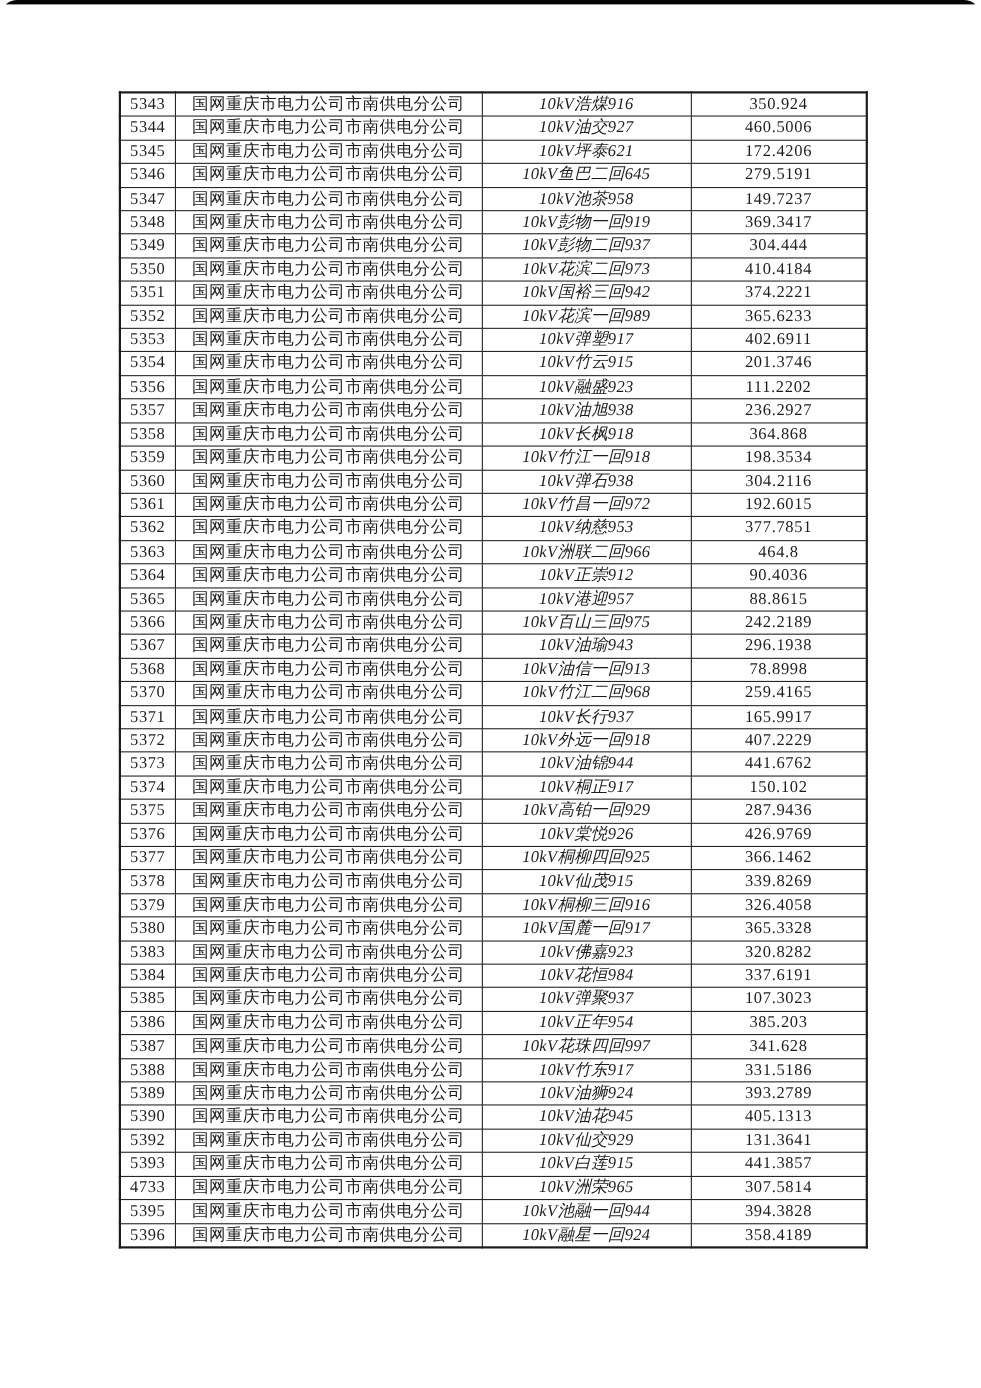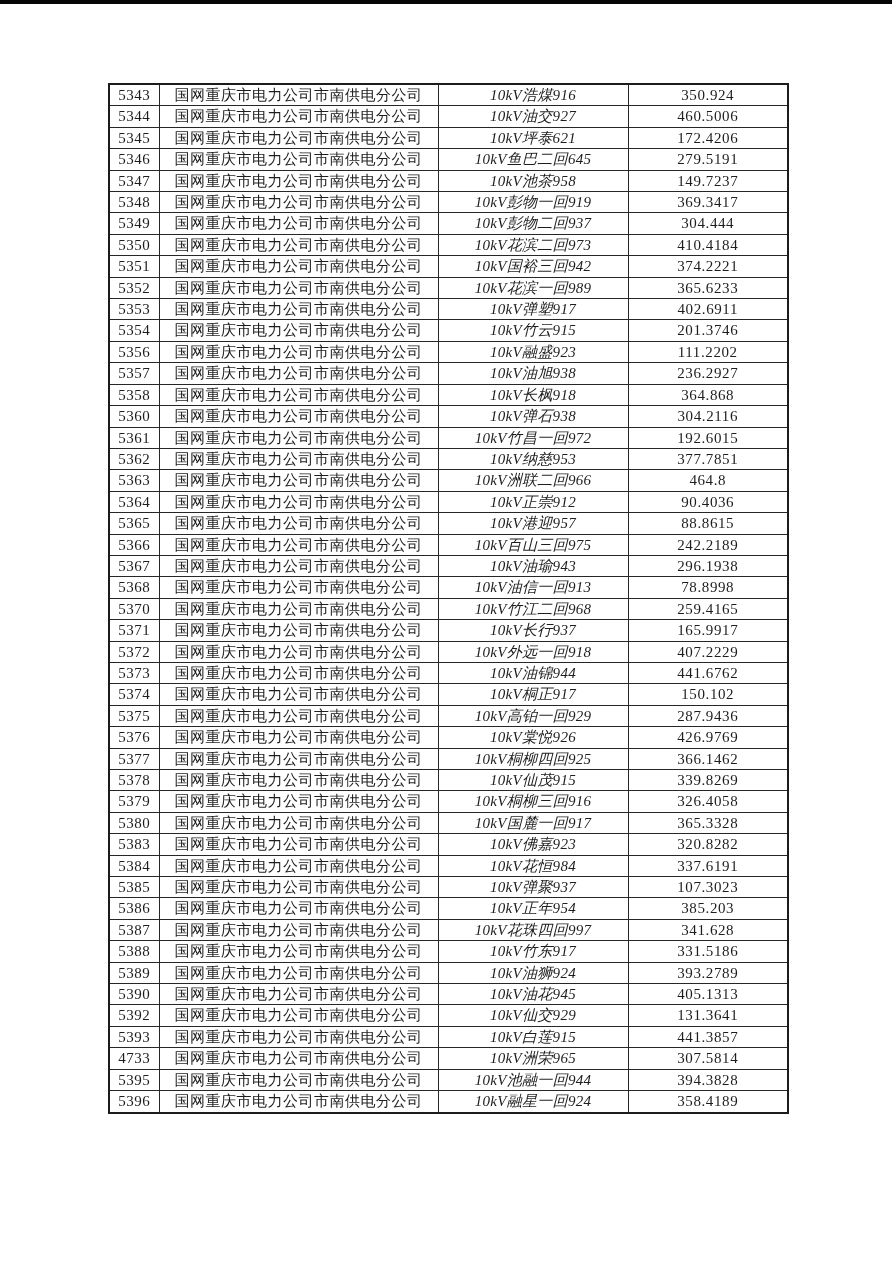--- a/index.html
+++ b/index.html
@@ -10,20 +10,21 @@
     height: 1262px;
     position: relative;
     font-family: "Liberation Serif", "DejaVu Serif", serif;
   }
   .page {
     position: relative;
     width: 892px;
     height: 1262px;
     background: #ffffff;
     overflow: hidden;
+    border-radius: 16px;
   }
   .top-bar {
     position: absolute;
     top: 0;
     left: 0;
     width: 892px;
     height: 4px;
     background: #050505;
   }
   .table-wrap {
@@ -164,20 +165,26 @@
       <td class="cell-feeder">10kV油旭938</td>
       <td class="cell-value">236.2927</td>
     </tr>
           <tr>
       <td class="cell-id">5358</td>
       <td class="cell-company">国网重庆市电力公司市南供电分公司</td>
       <td class="cell-feeder">10kV长枫918</td>
       <td class="cell-value">364.868</td>
     </tr>
           <tr>
+      <td class="cell-id">5359</td>
+      <td class="cell-company">国网重庆市电力公司市南供电分公司</td>
+      <td class="cell-feeder">10kV竹江一回918</td>
+      <td class="cell-value">198.3534</td>
+    </tr>
+          <tr>
       <td class="cell-id">5360</td>
       <td class="cell-company">国网重庆市电力公司市南供电分公司</td>
       <td class="cell-feeder">10kV弹石938</td>
       <td class="cell-value">304.2116</td>
     </tr>
           <tr>
       <td class="cell-id">5361</td>
       <td class="cell-company">国网重庆市电力公司市南供电分公司</td>
       <td class="cell-feeder">10kV竹昌一回972</td>
       <td class="cell-value">192.6015</td>

